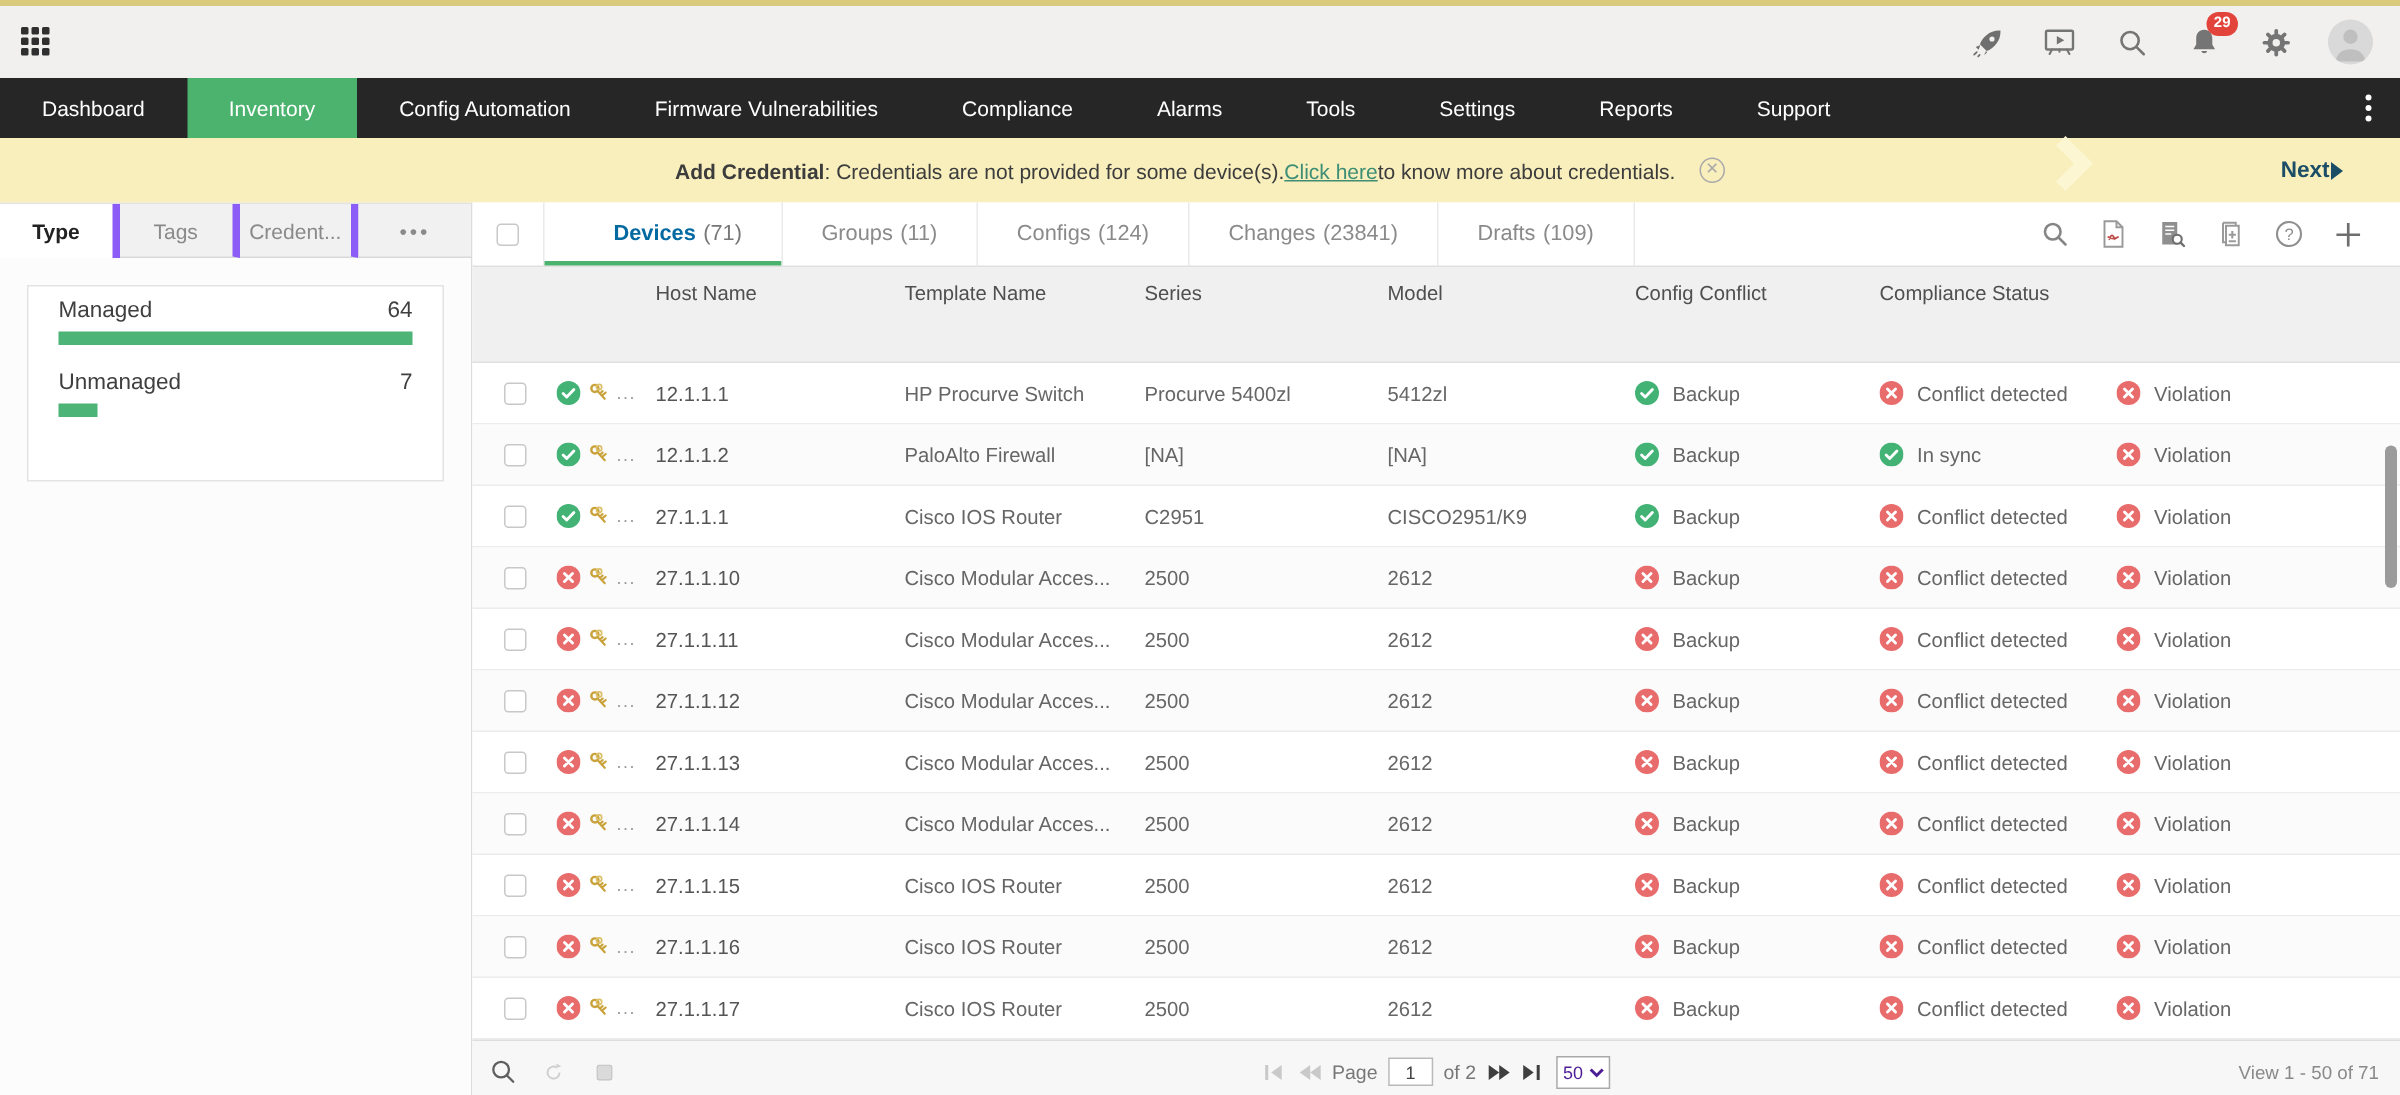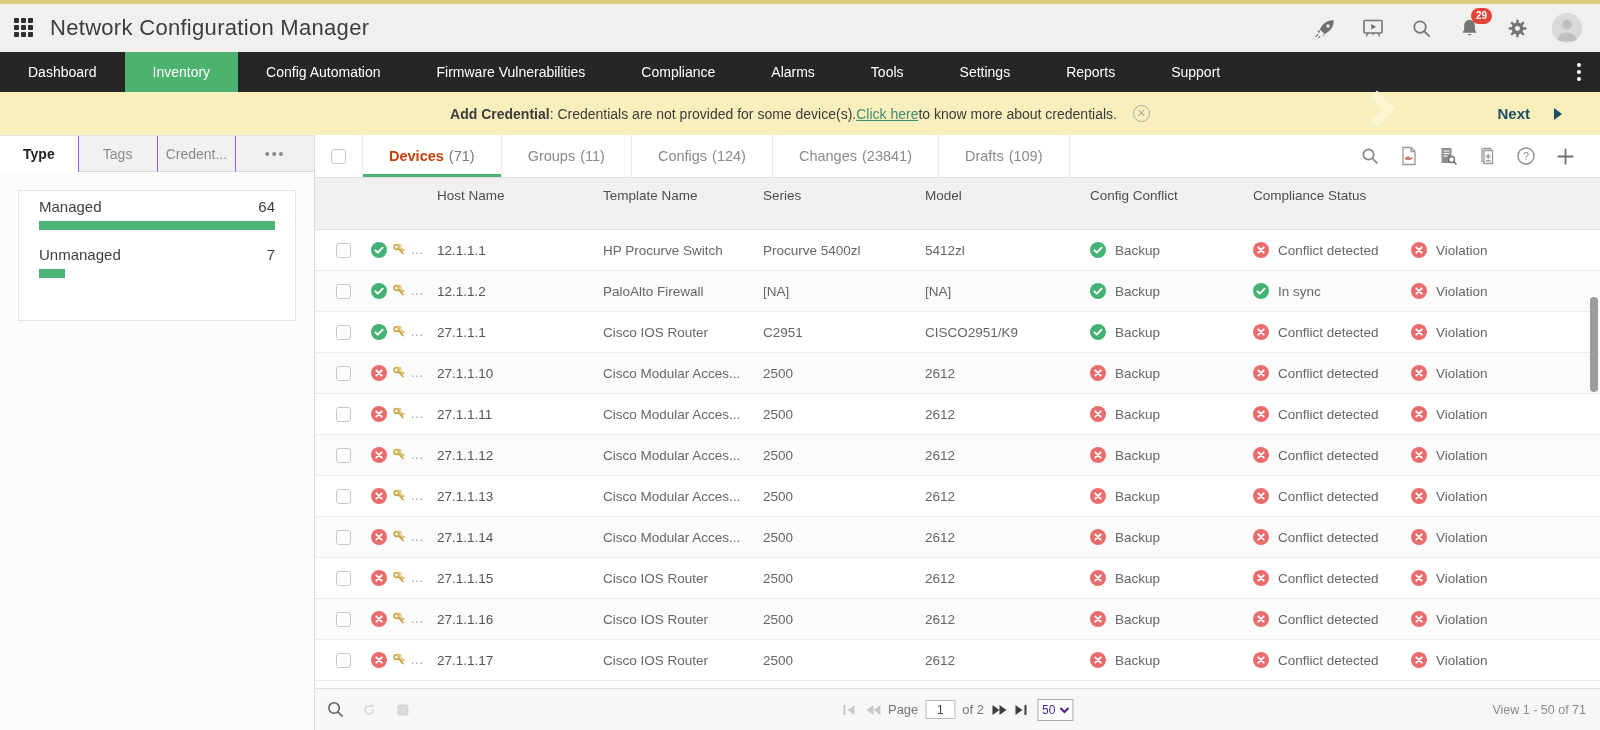--- a/index.html
+++ b/index.html
@@ -27,57 +27,57 @@
   .nav-item.active { background:#4cb36f; }
   .kebab { margin-left:auto; display:flex; flex-direction:column; justify-content:center; align-items:center; gap:3px; width:42px; cursor:pointer; }
   .kebab i { width:4px; height:4px; border-radius:50%; background:#fff; }
 
   
   .banner { position:relative; height:43px; background:#f8efbd; display:flex; align-items:center; justify-content:center; flex:0 0 auto; font-size:14px; color:#3c3c3c; }
   .banner-chevron { position:absolute; right:210px; top:4px; width:26px; height:26px; border-top:9px solid #fdf6d2; border-right:9px solid #fdf6d2; transform:rotate(45deg); }
   .b-bold { font-weight:700; }
   .b-link { color:#3e8e75; text-decoration:underline; cursor:pointer; }
   .dismiss { margin-left:16px; width:17px; height:17px; border:1.4px solid #a9a9a9; border-radius:50%; color:#a9a9a9; font-size:11px; line-height:14px; text-align:center; cursor:pointer; }
-  .banner-next { position:absolute; right:38px; top:0; height:43px; display:flex; align-items:center; gap:24px; color:#1b4d66; font-size:15px; font-weight:700; cursor:pointer; }
+  .banner-next { position:absolute; right:38px; top:0; height:43px; display:flex; align-items:center; gap:1px; color:#1b4d66; font-size:15px; font-weight:700; cursor:pointer; }
   .next-arrow { width:0; height:0; border-top:6px solid transparent; border-bottom:6px solid transparent; border-left:8px solid #1b4d66; }
 
   
   .content { flex:1 1 auto; display:flex; min-height:0; }
 
   
   .sidebar { width:315px; flex:0 0 auto; background:#f1f1f1; border-right:1px solid #dcdcdc; display:flex; flex-direction:column; }
   .donut-wrap { height:318px; flex:0 0 auto; }
   .donut-label { font-size:13px; fill:#555; }
   .donut-center { font-size:34px; fill:#3d3d3d; }
   .filter-tabs { display:flex; height:37px; border-top:1px solid #e2e2e2; flex:0 0 auto; }
-  .ftab { flex:1; text-align:center; font-size:14px; color:#8a8a8a; line-height:36px; background:#f1f1f1; border-bottom:1px solid #d9d9d9; border-right:1px solid #8b5cf6; cursor:pointer; white-space:nowrap; overflow:hidden; }
+  .ftab { flex:1; text-align:center; font-size:14px; color:#8a8a8a; line-height:36px; background:#f1f1f1; border-bottom:1px solid #d9d9d9; border-right:5px solid #8b5cf6; cursor:pointer; white-space:nowrap; overflow:hidden; }
   .ftab:last-child { border-right:none; letter-spacing:2px; }
   .ftab.active { background:#fff; border-bottom:none; color:#222; font-weight:700; }
   .sidebar-body { flex:1; background:#fcfcfc; padding:18px; }
   .stats-card { background:#fff; border:1px solid #e3e3e3; padding:7px 20px 26px 20px; }
   .stat-row { margin-bottom:16px; }
   .stat-top { display:flex; justify-content:space-between; font-size:15px; color:#3f3f3f; margin-bottom:6px; }
   .stat-bar { height:9px; background:#4db478; }
 
   
   .main { flex:1; position:relative; display:flex; flex-direction:column; min-width:0; background:#fff; }
 
   .tabbar { height:43px; display:flex; align-items:center; border-bottom:1px solid #e0e0e0; flex:0 0 auto; }
   .checkbox { display:inline-block; width:15px; height:15px; border:1.5px solid #c8c8c8; border-radius:3px; background:#fff; cursor:pointer; flex:0 0 auto; }
   .select-all { margin:0 16px 0 16px; }
   #main-tabs { display:flex; height:100%; }
   .main-tab { display:flex; align-items:center; gap:5px; padding:0 26px; border-left:1px solid #eaeaea; font-size:14.5px; color:#8a8a8a; cursor:pointer; position:relative; white-space:nowrap; }
   .main-tab:last-child { border-right:1px solid #eaeaea; }
-  .main-tab.active .mt-label { color:#c2410c; font-weight:700; }
+  .main-tab.active .mt-label { color:#0369a1; font-weight:700;margin-left:20px; }
   .main-tab.active .mt-count { color:#777; }
   .main-tab.active::after { content:""; position:absolute; left:0; right:0; bottom:0; height:3px; background:#4cb36f; }
   .toolbar { margin-left:auto; display:flex; align-items:center; gap:17px; padding-right:24px; }
   .ticon { width:22px; height:22px; display:flex; align-items:center; justify-content:center; cursor:pointer; }
 
-  .thead { display:grid; grid-template-columns:44px 78px 166px 160px 162px 165px 163px 158px 1fr; background:#f0f0f0; border-bottom:1px solid #e0e0e0; height:52px; flex:0 0 auto; font-size:13.5px; color:#4f4f4f; }
+  .thead { display:grid; grid-template-columns:44px 78px 166px 160px 162px 165px 163px 158px 1fr; background:#f0f0f0; border-bottom:1px solid #e0e0e0; height:64px; flex:0 0 auto; font-size:13.5px; color:#4f4f4f; }
   .thead .hcell { padding-top:9px; line-height:17px; }
   .thead .c-op span { display:inline-block; width:108px; }
 
   #tbody { flex:0 0 auto; }
   .trow { display:grid; grid-template-columns:44px 78px 166px 160px 162px 165px 163px 158px 1fr; height:41px; align-items:center; border-bottom:1px solid #ececec; font-size:13.5px; color:#666; background:#fff; }
   .trow:nth-child(even) { background:#fbfbfb; }
   .c-check { display:flex; justify-content:flex-end; padding-right:8px; }
   .c-icons { display:flex; align-items:center; gap:4px; padding-left:12px; }
   .sdot { width:16px; height:16px; flex:0 0 auto; display:flex; }
   .sdot svg { width:16px; height:16px; }
@@ -111,21 +111,20 @@
         <i></i>
         <i></i>
         <i></i>
         <i></i>
         <i></i>
         <i></i>
         <i></i>
         <i></i>
         <i></i>
       </div>
-    <h1 class="app-title">Network Configuration Manager</h1>
     <div class="appbar-icons">
       <span class="hicon">
         <svg viewBox="0 0 24 24" width="23" height="23">
             <path d="M20.5 3.5c-7.5-.4-12.5 4.8-14.3 9.6l4.7 4.7c4.8-1.8 10-6.8 9.6-14.3z" fill="#6f6f6f"></path>
             <circle cx="14.6" cy="9.4" r="1.8" fill="#f1f0ee"></circle>
             <path d="M6.5 13.5l-3.2 1.4 2 2zM10.5 17.5l-1.4 3.2 2-2z" fill="#6f6f6f"></path>
             <path d="M4 18.5l-1.8 1.8M6 20.5l-1 1" stroke="#6f6f6f" stroke-width="1.2" stroke-linecap="round"></path>
           </svg>
       </span>
       <span class="hicon">

